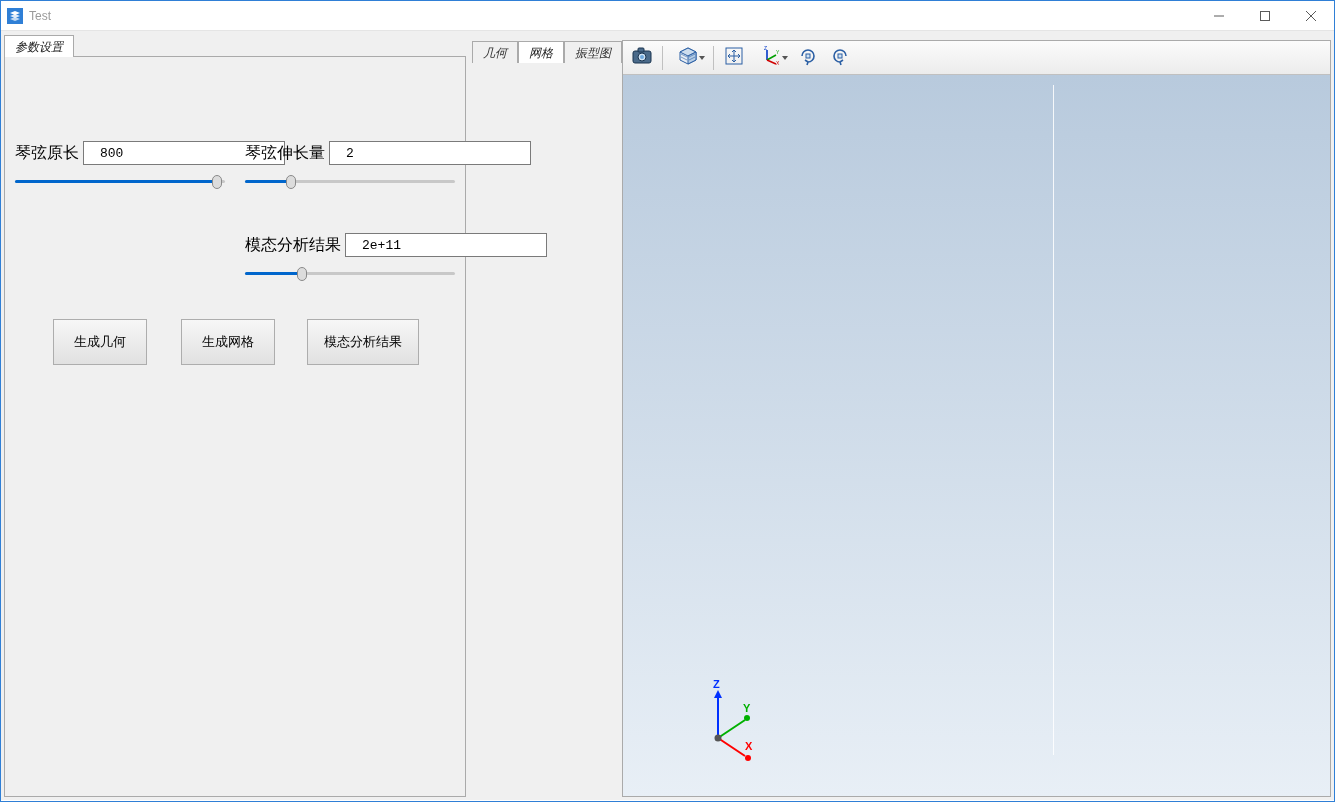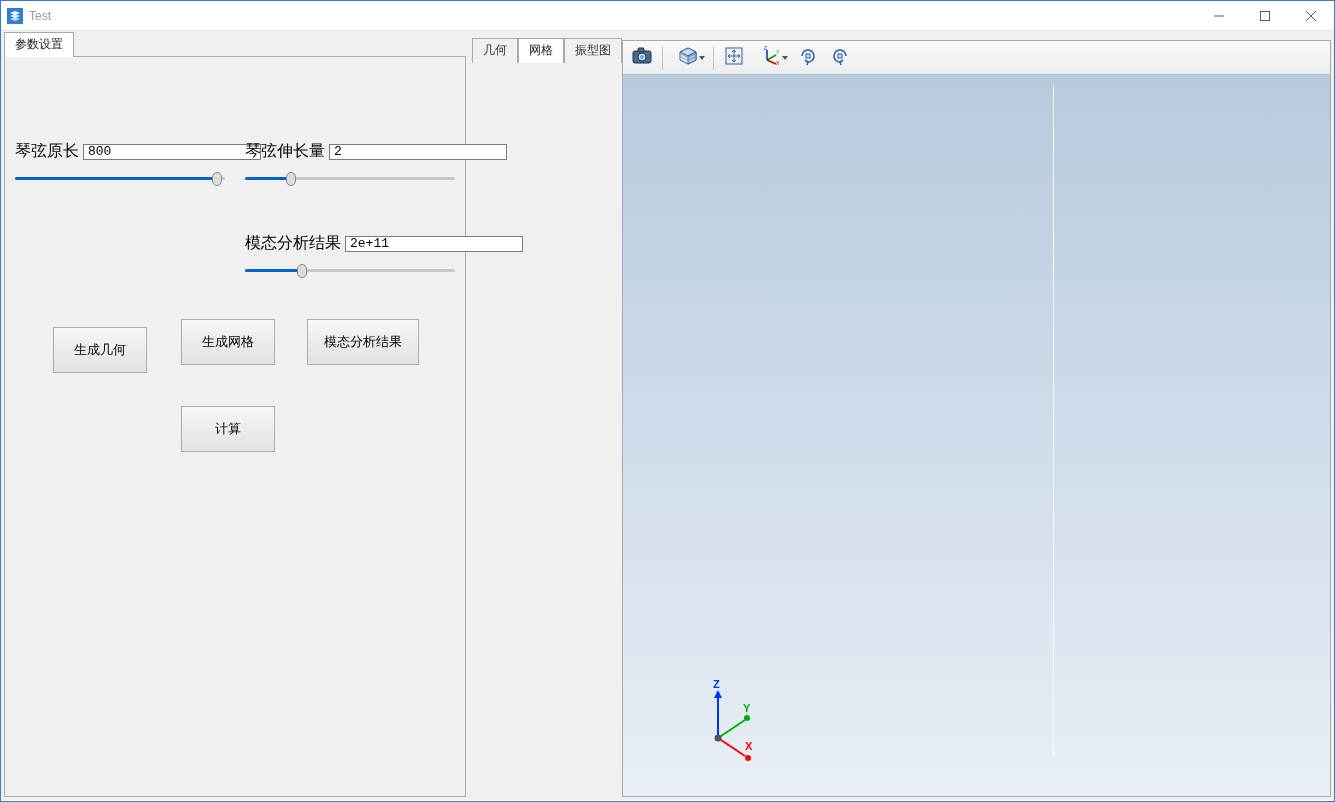--- a/index.html
+++ b/index.html
@@ -58,21 +58,21 @@
 
   
   .left-panel {
     width: 462px;
     display: flex;
     flex-direction: column;
   }
   .tabstrip {
     display: flex;
     height: 22px;
-    align-items: flex-end;
+    font-style: italic;
   }
   .tab {
     padding: 3px 10px 4px 10px;
     border: 1px solid #aaaaaa;
     background: #fcfcfc;
     font-size: 12px;
     border-bottom: none;
     position: relative;
     top: 1px;
     color: #222;
@@ -99,23 +99,23 @@
     gap: 4px;
   }
   .param-label {
     font-size: 16px;
     color: #000;
     white-space: nowrap;
     font-family: "SimSun","Microsoft YaHei",sans-serif;
   }
   .param-input {
     flex: 1;
-    height: 16px;
+    height: 24px;
     border: 1px solid #7a7a7a;
-    padding: 0 4px;
+    padding: 0 16px;
     font-family: "Consolas","Courier New",monospace;
     font-size: 13px;
     background: #fff;
     color: #000;
   }
   .slider-wrap {
     margin-top: 10px;
     height: 14px;
     position: relative;
   }
@@ -292,24 +292,23 @@
           <span class="param-label">模态分析结果</span>
           <input class="param-input" value="2e+11" style="">
         </div>
         <div class="slider-wrap">
           <div class="slider-track"></div>
           <div class="slider-fill" style="width: 27%;"></div>
           <div class="slider-thumb" style="left: 27%;"></div>
         </div>
       </div>
 
-      <div class="btn" style="left:48px;  top:270px; width:94px;">生成几何</div>
+      <div class="btn" style="left:48px;  top:262px; width:94px;">生成几何</div>
       <div class="btn" style="left:176px; top:262px; width:94px;">生成网格</div>
       <div class="btn" style="left:302px; top:262px; width:112px;">模态分析结果</div>
-      <div class="btn" style="left:176px; top:349px; width:94px;">计算</div>
 
     </div>
   </div>
 
   <div class="right-panel">
     <div class="tabstrip">
       <div class="tab inactive">几何</div>
       <div class="tab active">网格</div>
       <div class="tab inactive">振型图</div>
     </div>

